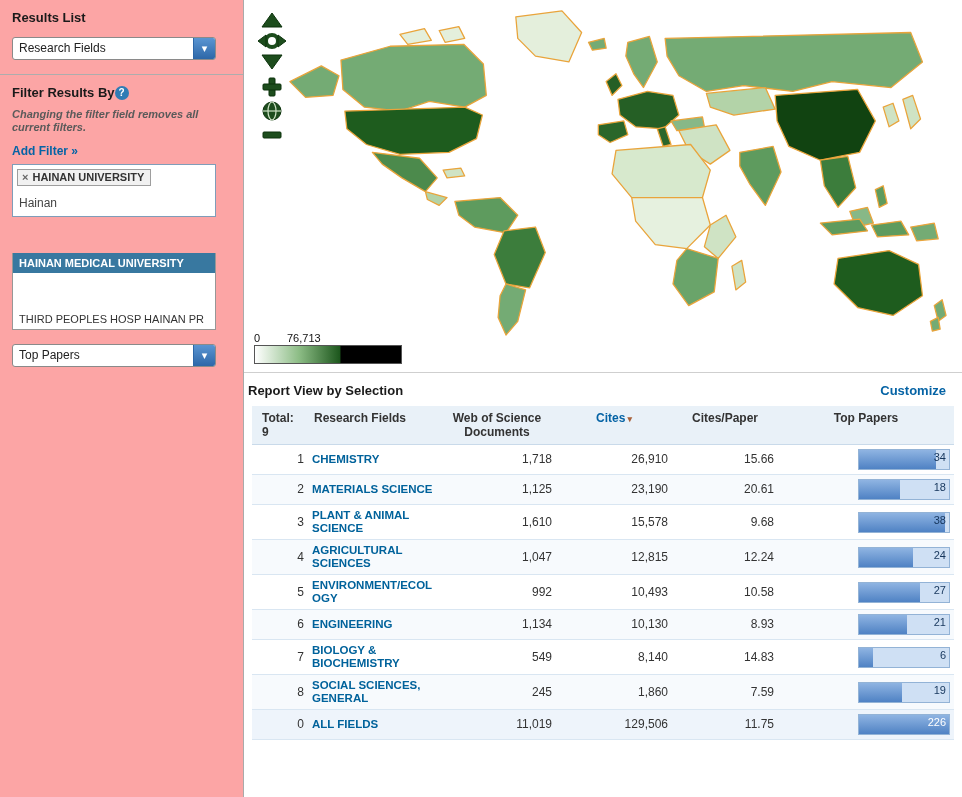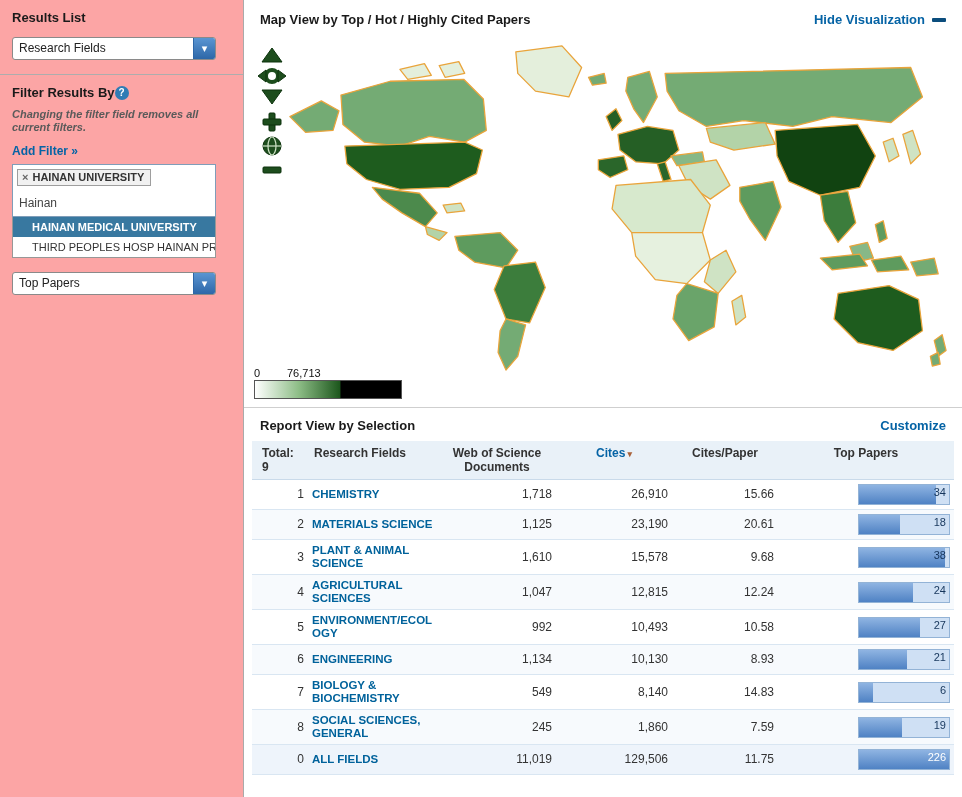--- a/index.html
+++ b/index.html
@@ -27,22 +27,22 @@
     line-height:13px; margin-bottom:10px; width:200px; }
   .add-filter { font-size:12px; font-weight:bold; color:#0563a5; text-decoration:none;
     display:inline-block; margin-bottom:6px; cursor:pointer; }
   .combo { width:204px; background:#fff; border:1px solid #7f9db9; padding:4px 4px 6px; }
   .filter-tag { display:inline-flex; align-items:center; gap:4px; border:1px solid #9e9e9e;
     background:#f1f1f1; padding:1px 6px 2px 4px; font-size:11px; font-weight:bold; color:#333; }
   .tag-x { color:#666; font-size:11px; cursor:pointer; line-height:11px; }
   .combo-input { margin-top:10px; padding-left:2px; font-size:12px; color:#444; min-height:14px; }
   .suggestions { list-style:none; width:204px; background:#fff; border:1px solid #979797;
     border-top:none; margin-bottom:14px; }
-  .suggestion { padding:4px 19px; font-size:11px; color:#333; white-space:nowrap;
-    overflow:hidden; cursor:pointer; }
+  .suggestion { padding:4px 6px; font-size:11px; color:#333; white-space:nowrap;
+    overflow:hidden; cursor:pointer;margin-top:36px; }
   .suggestion.active { background:#3878a0; color:#fff; font-weight:bold; }
   .metric-wrap { margin:2px 0 0; }
   .sb-buttons { display:flex; gap:14px; padding:26px 12px 0 10px; }
   .sb-btn { font-family:inherit; font-size:12px; font-weight:bold; color:#0563a5;
     background:linear-gradient(#fdfdfd,#e4e4e4); border:1px solid #93afc7;
     border-radius:3px; padding:4px 11px; cursor:pointer; }
 
   
   .main { flex:1; position:relative; background:#fff; display:flex; flex-direction:column; }
   .map-header { display:flex; justify-content:space-between; align-items:center;
@@ -56,21 +56,21 @@
   .world-map { position:absolute; left:38px; top:4px; }
   .map-controls { position:absolute; left:12px; top:12px; }
   .legend { position:absolute; left:10px; bottom:8px; width:150px; }
   .legend-labels { position:relative; height:13px; font-size:11px; color:#111; }
   .legend-min { position:absolute; left:0; top:0; }
   .legend-max { position:absolute; left:22%; top:0; }
   .legend-bar { width:148px; height:19px; border:1px solid #555;
     background:linear-gradient(90deg,#ffffff 0%,#8dbd86 30%,#1d571d 58%,#000 59%,#000 100%); }
 
   .report-header { display:flex; justify-content:space-between; align-items:center;
-    padding:10px 16px 8px 16px; border-top:1px solid #cfcfcf; }
+    padding:10px 16px 8px 4px; border-top:1px solid #cfcfcf; }
   .report-title { font-size:13px; font-weight:bold; color:#1a1a1a; }
   .customize-link { font-size:13px; font-weight:bold; color:#0563a5; text-decoration:none; cursor:pointer; }
 
   
   .report-table-wrap { padding:0 8px; }
   table.report { width:100%; border-collapse:collapse; table-layout:fixed; }
   .report th { background:#e9f1f8; font-size:12px; font-weight:bold; color:#333;
     padding:5px 4px; border-bottom:1px solid #c9daea; vertical-align:top; text-align:center; line-height:14px; }
   .report th.h-total { text-align:left; padding-left:10px; }
   .report th.h-field { text-align:left; padding-left:6px; }
@@ -131,27 +131,20 @@
         <div class="select">
           <span class="select-value">Top Papers</span>
           <span class="select-btn">▾</span>
         </div>
       </div>
     </div>
   </aside>
 
   <main class="main">
 
-    <div class="map-header">
-      <div class="map-title">Map View by Top / Hot / Highly Cited Papers</div>
-      <a class="hide-link">
-        <span>Hide Visualization</span>
-        <span class="minus-icon"></span>
-      </a>
-    </div>
 
     <div class="map-area">
 
       <svg class="map-controls" width="32" height="136" viewBox="0 0 32 136">
         <g fill="#1d4d1d" stroke="#0d330d" stroke-width="1">
           <polygon points="16,1 6,15 26,15"></polygon>
           <circle cx="16" cy="29" r="6" fill="none" stroke="#1d4d1d" stroke-width="4"></circle>
           <polygon points="2,29 10,23 10,35"></polygon>
           <polygon points="30,29 22,23 22,35"></polygon>
           <polygon points="16,57 6,43 26,43"></polygon>

